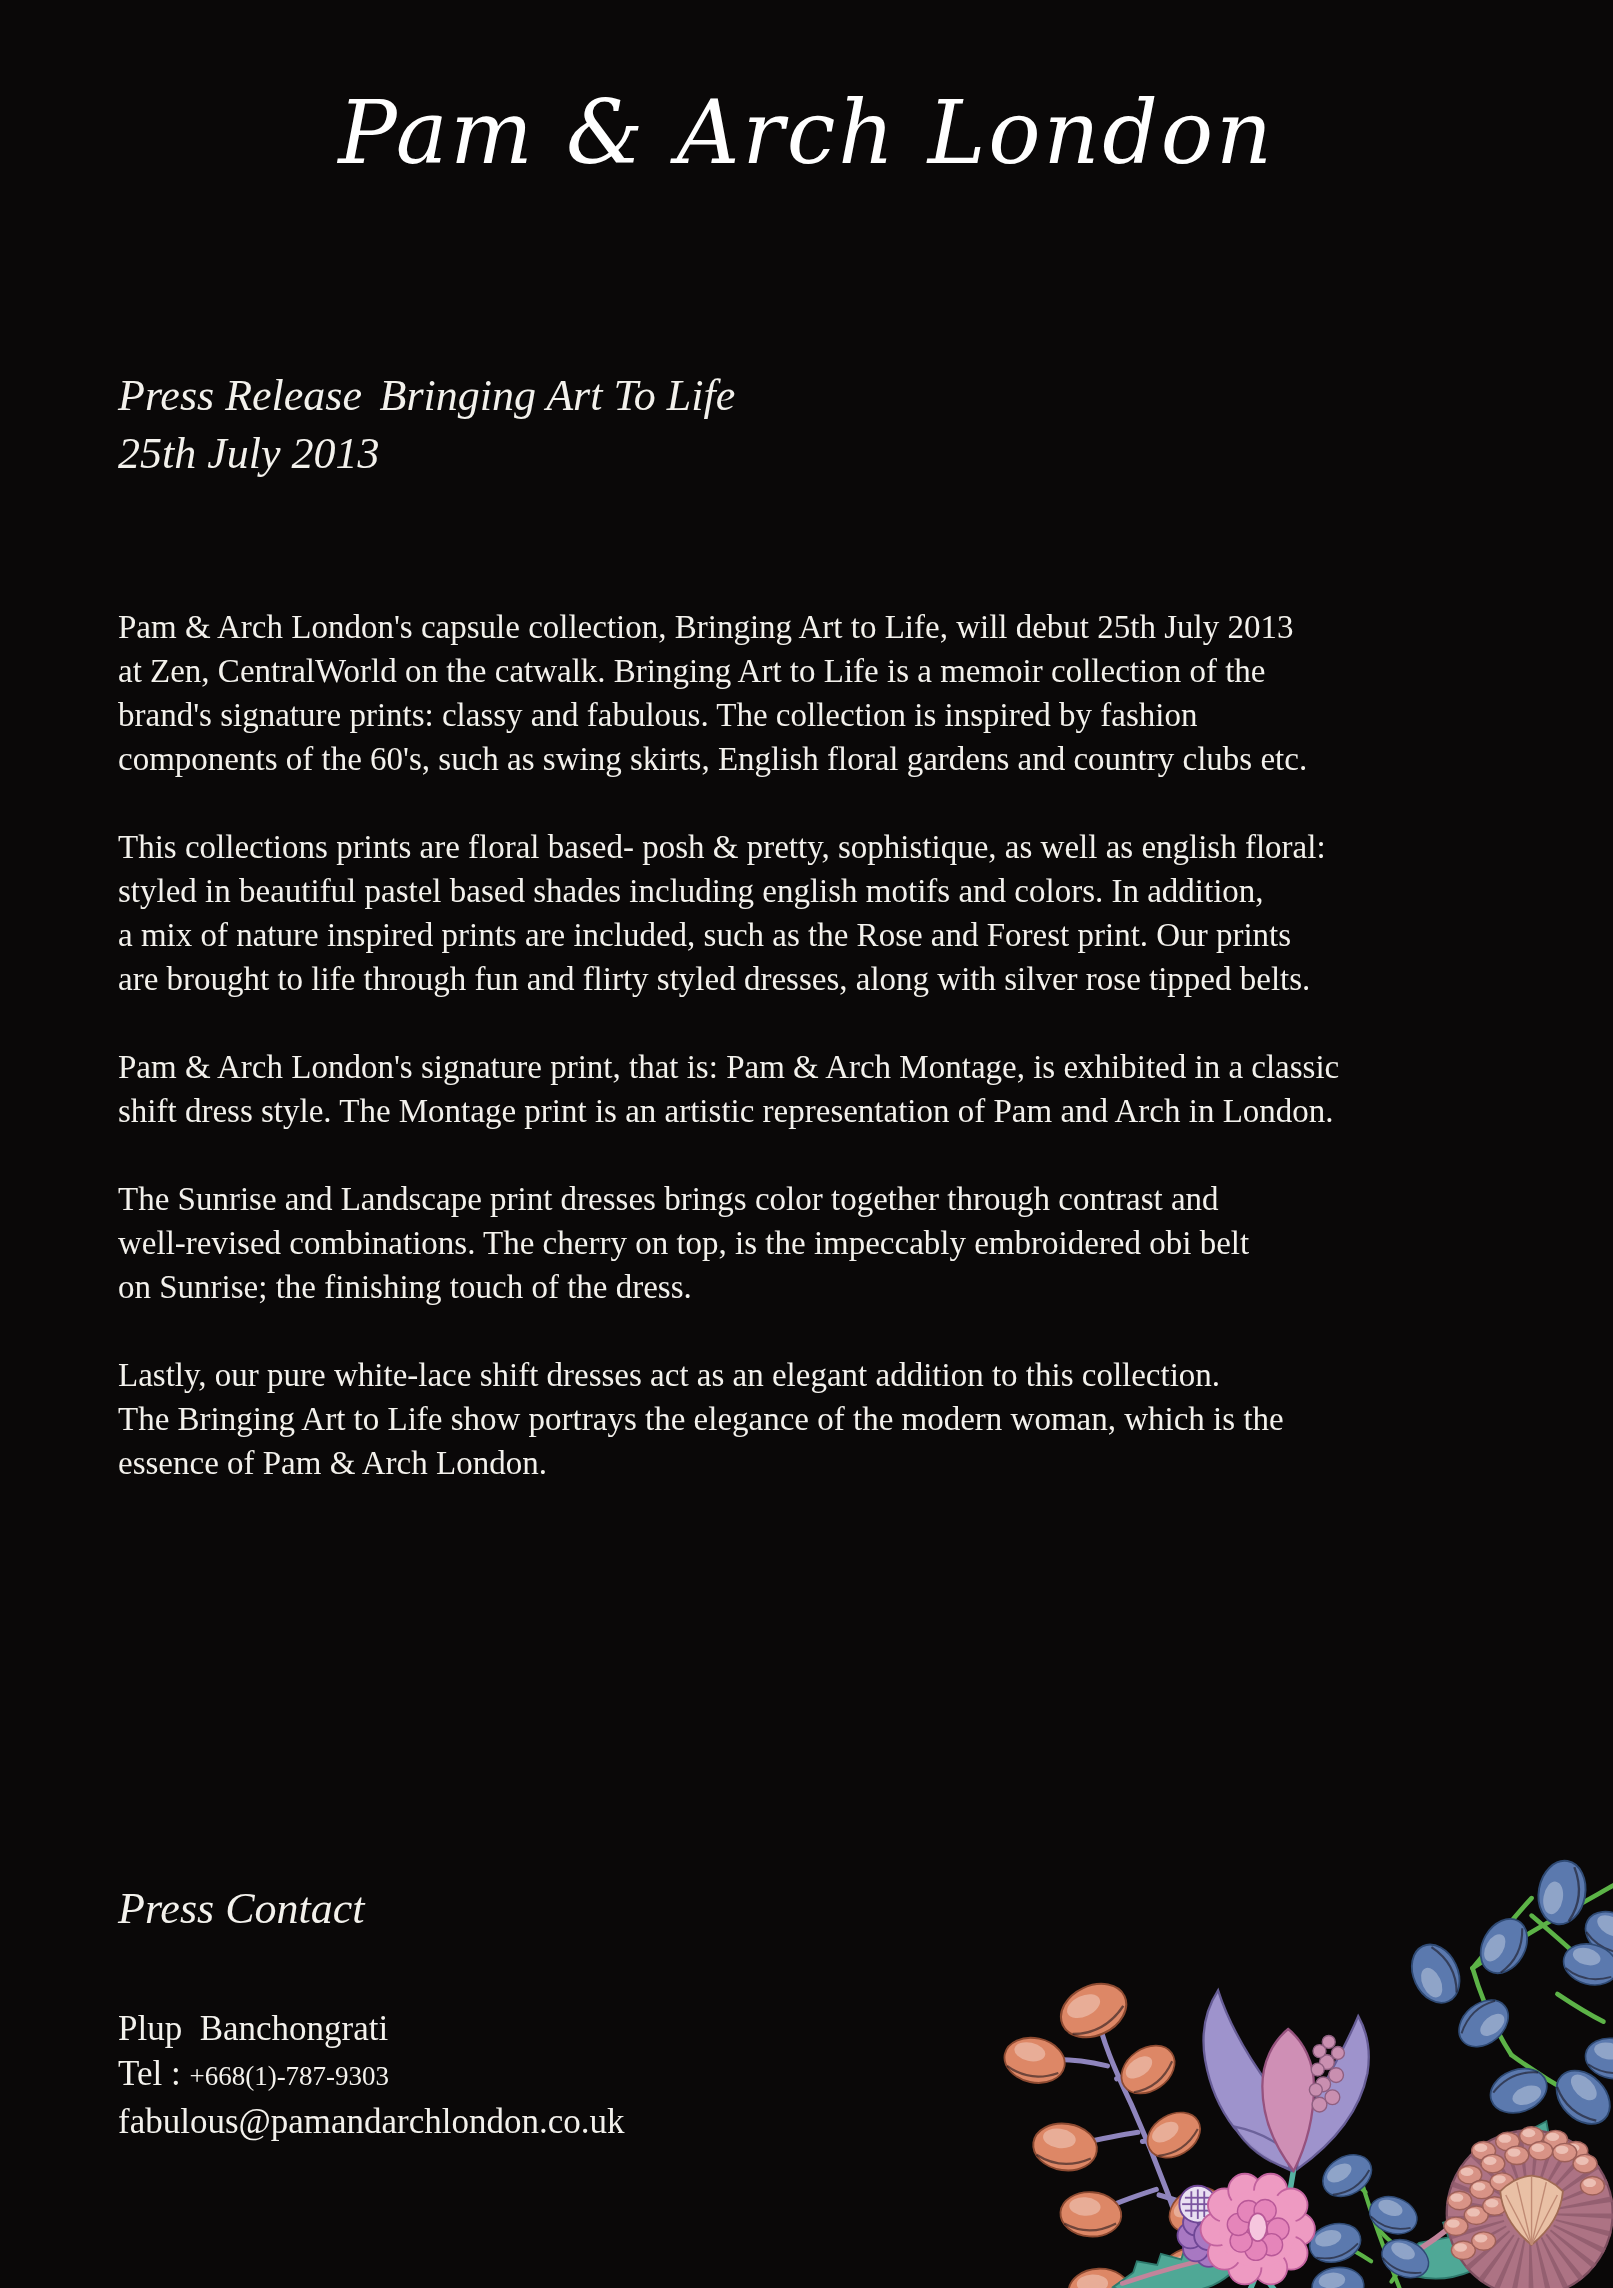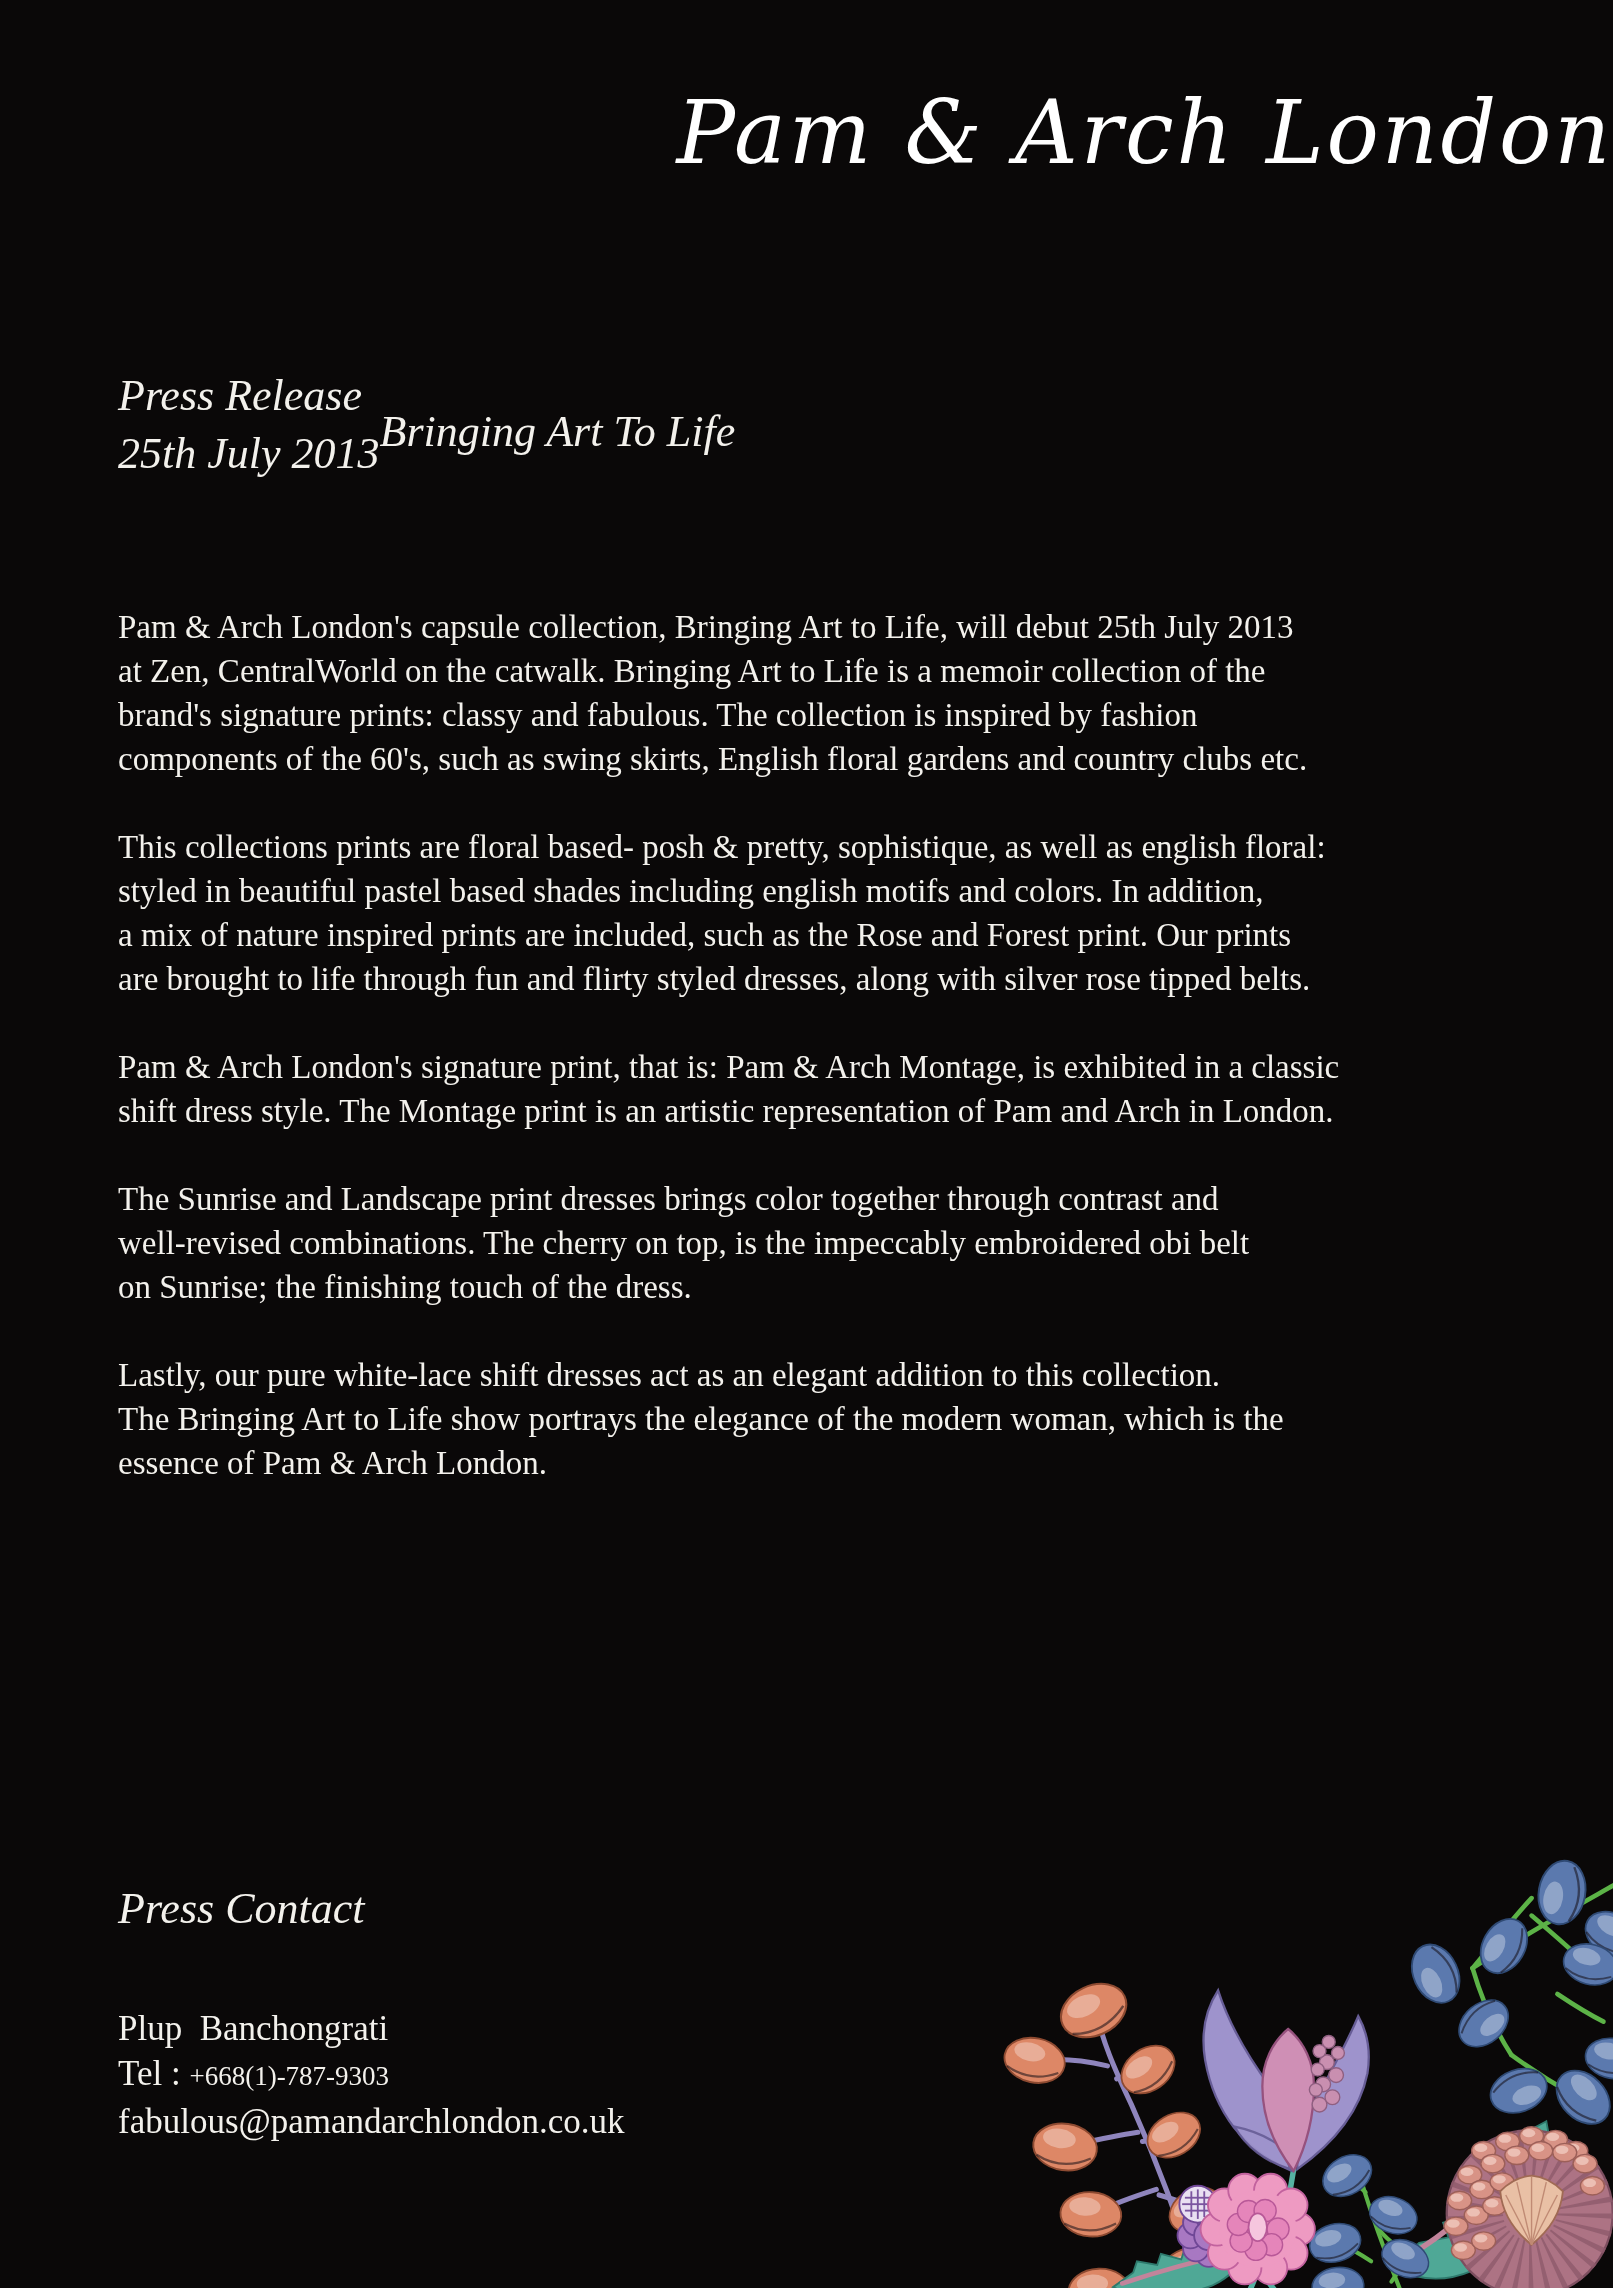--- a/index.html
+++ b/index.html
@@ -6,33 +6,33 @@
   .page{
     position:relative;
     width:1613px;height:2289px;
     background:#0a0808;
     color:#f3f1ec;
     font-family:"Liberation Serif", serif;
     overflow:hidden;
   }
   .title{
     position:absolute;top:79px;left:0;width:100%;
-    margin:0;text-align:right;
+    margin:0;text-align:center;
     font-family:"DejaVu Serif", serif;
     font-style:italic;font-weight:normal;
     font-size:87px;line-height:1.25;letter-spacing:2.8px;
     color:#ffffff;
   }
   .meta-row{
     position:absolute;top:367px;left:118px;right:157px;
     display:flex;justify-content:flex-start;align-items:flex-start;
     font-style:italic;font-size:44px;line-height:1.32;
   }
   .meta-left .meta-item{white-space:pre;}
-  .tagline{white-space:pre;margin-top:36px;}
+  .tagline{white-space:pre;}
   .body-copy{
     position:absolute;top:605px;left:118px;width:1504px;
     font-size:33px;line-height:44px;
   }
   .body-copy p{
     margin:0 0 44px 0;
     white-space:pre-line;
   }
   .contact{
     position:absolute;top:1881px;left:118px;width:831px;

